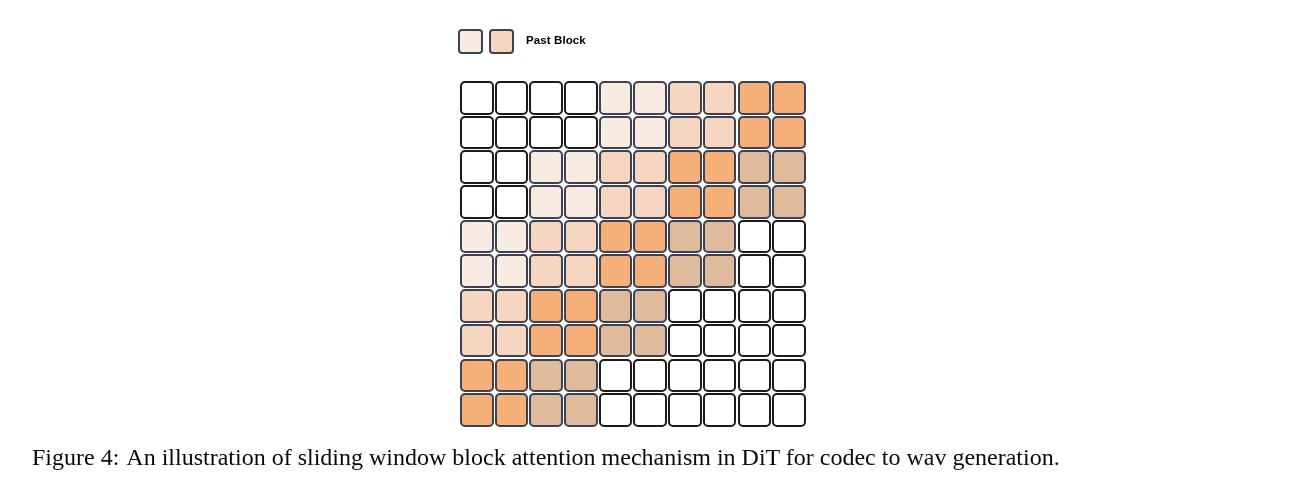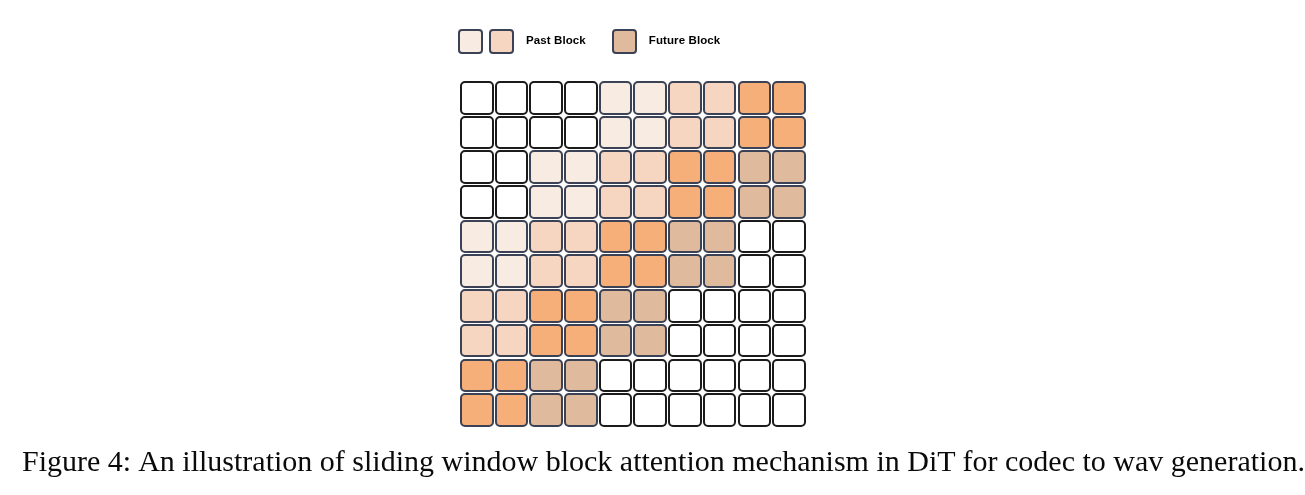--- a/index.html
+++ b/index.html
@@ -82,51 +82,45 @@
     background: #ffffff;
     border: 2.2px solid #1b1b1b;
   }
   .cell.filled {
     border: 2.2px solid #3c4256;
   }
 
   
   .caption {
     position: absolute;
-    left: 22px;
+    left: 32px;
     top: 443px;
     width: 1265px;
     font-family: "Liberation Serif", serif;
-    font-size: 30px;
+    font-size: 24px;
     line-height: 1.22;
     color: #0a0a0a;
     white-space: nowrap;
   }
   .caption .cap-label {
     margin-right: 7px;
   }
 </style>
 </head>
 <body>
 
 <div id="figure-root">
 
   <div class="legend">
       <div class="legend-group">
         <div class="legend-swatches">
           <div class="legend-swatch" style="background: rgb(247, 235, 226);"></div>
           <div class="legend-swatch" style="background: rgb(246, 214, 192);"></div>
         </div>
         <span class="legend-label">Past Block</span>
-      </div>
-      <div class="legend-group">
-        <div class="legend-swatches">
-          <div class="legend-swatch" style="background: rgb(223, 186, 157);"></div>
-        </div>
-        <span class="legend-label">Future Block</span>
       </div>
     </div>
 
   <div class="grid">
       <div class="cell empty" title="Masked (r0, c0)"></div>
       <div class="cell empty" title="Masked (r0, c1)"></div>
       <div class="cell empty" title="Masked (r0, c2)"></div>
       <div class="cell empty" title="Masked (r0, c3)"></div>
       <div class="cell filled" title="Past Block (r0, c4)" style="background: rgb(247, 235, 226);"></div>
       <div class="cell filled" title="Past Block (r0, c5)" style="background: rgb(247, 235, 226);"></div>

